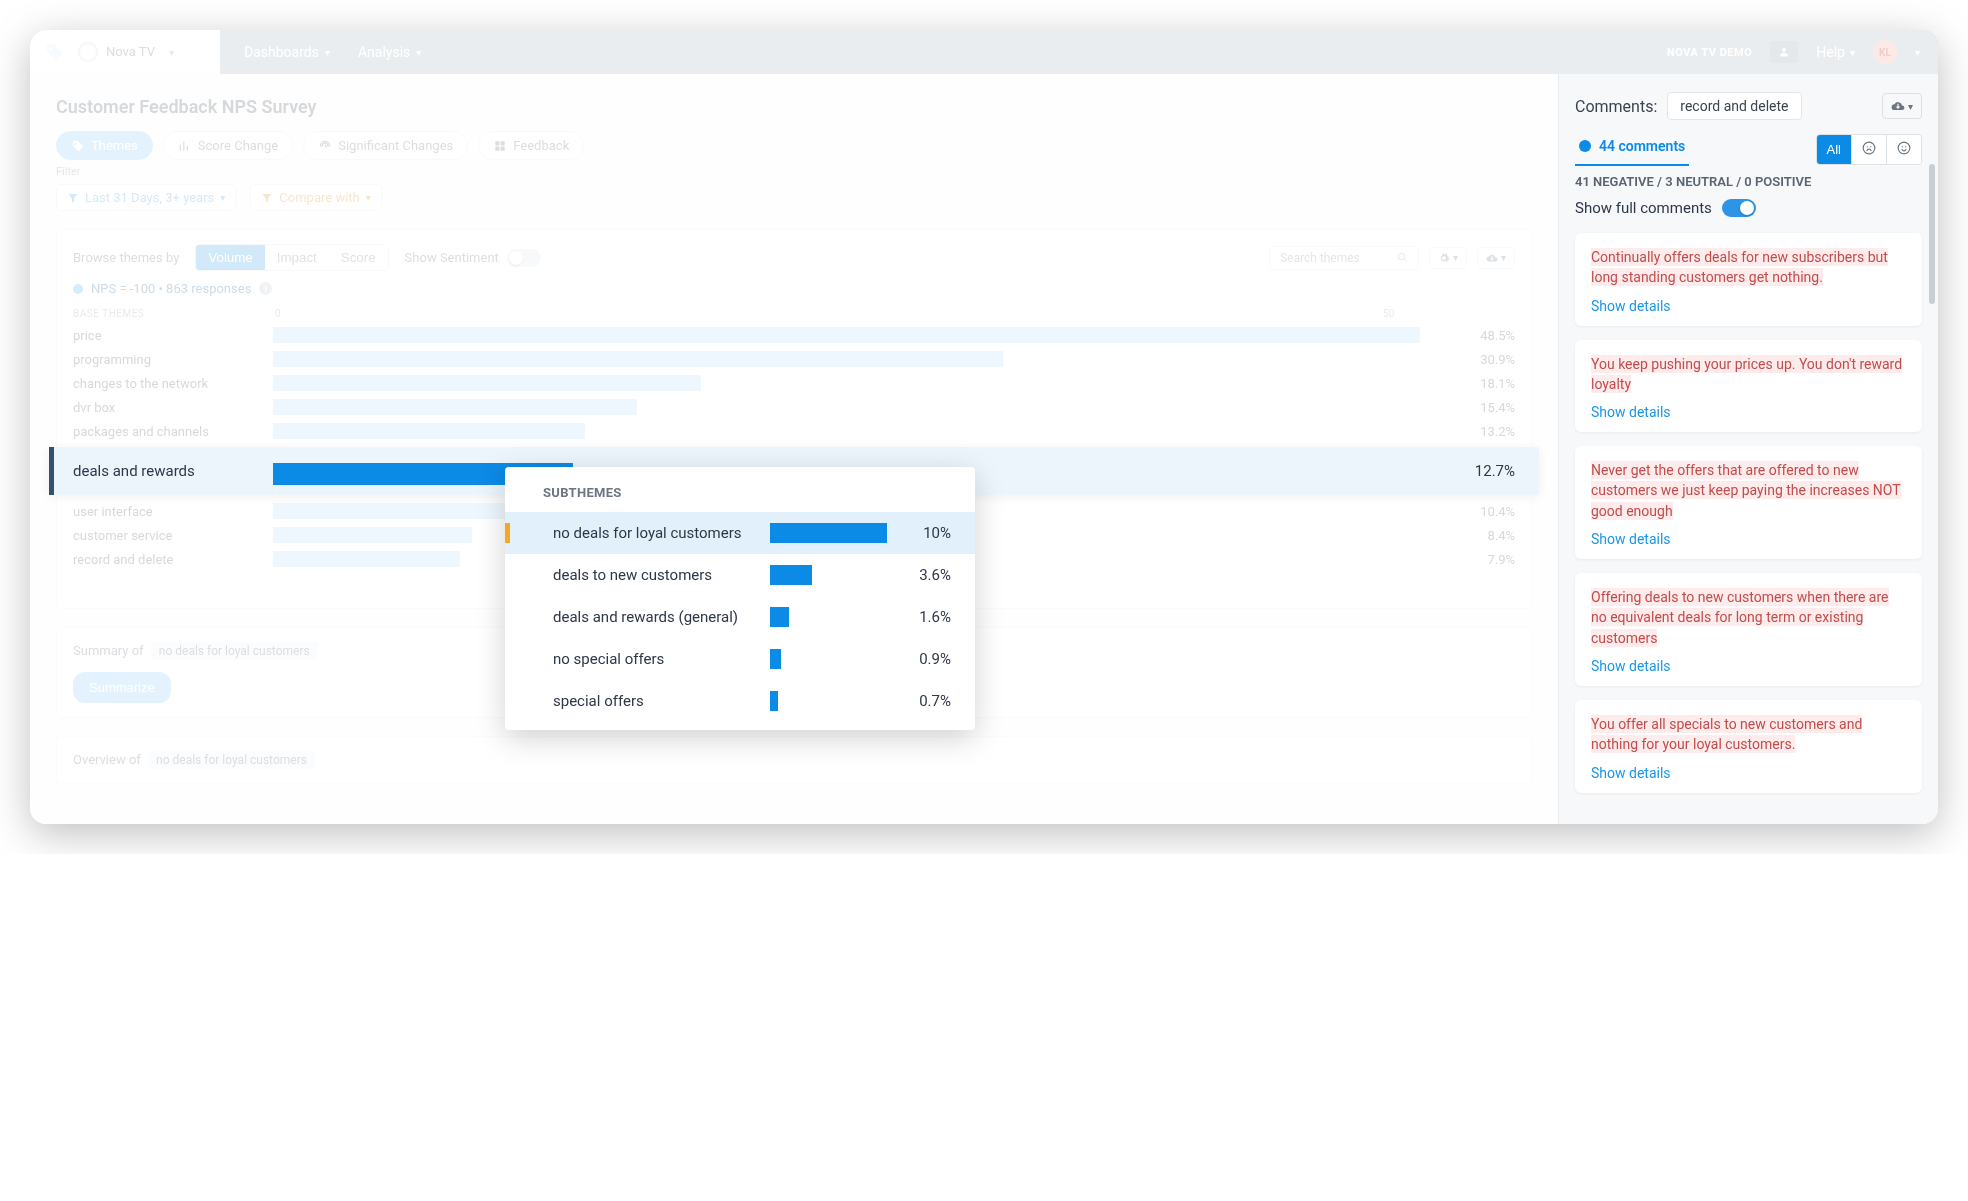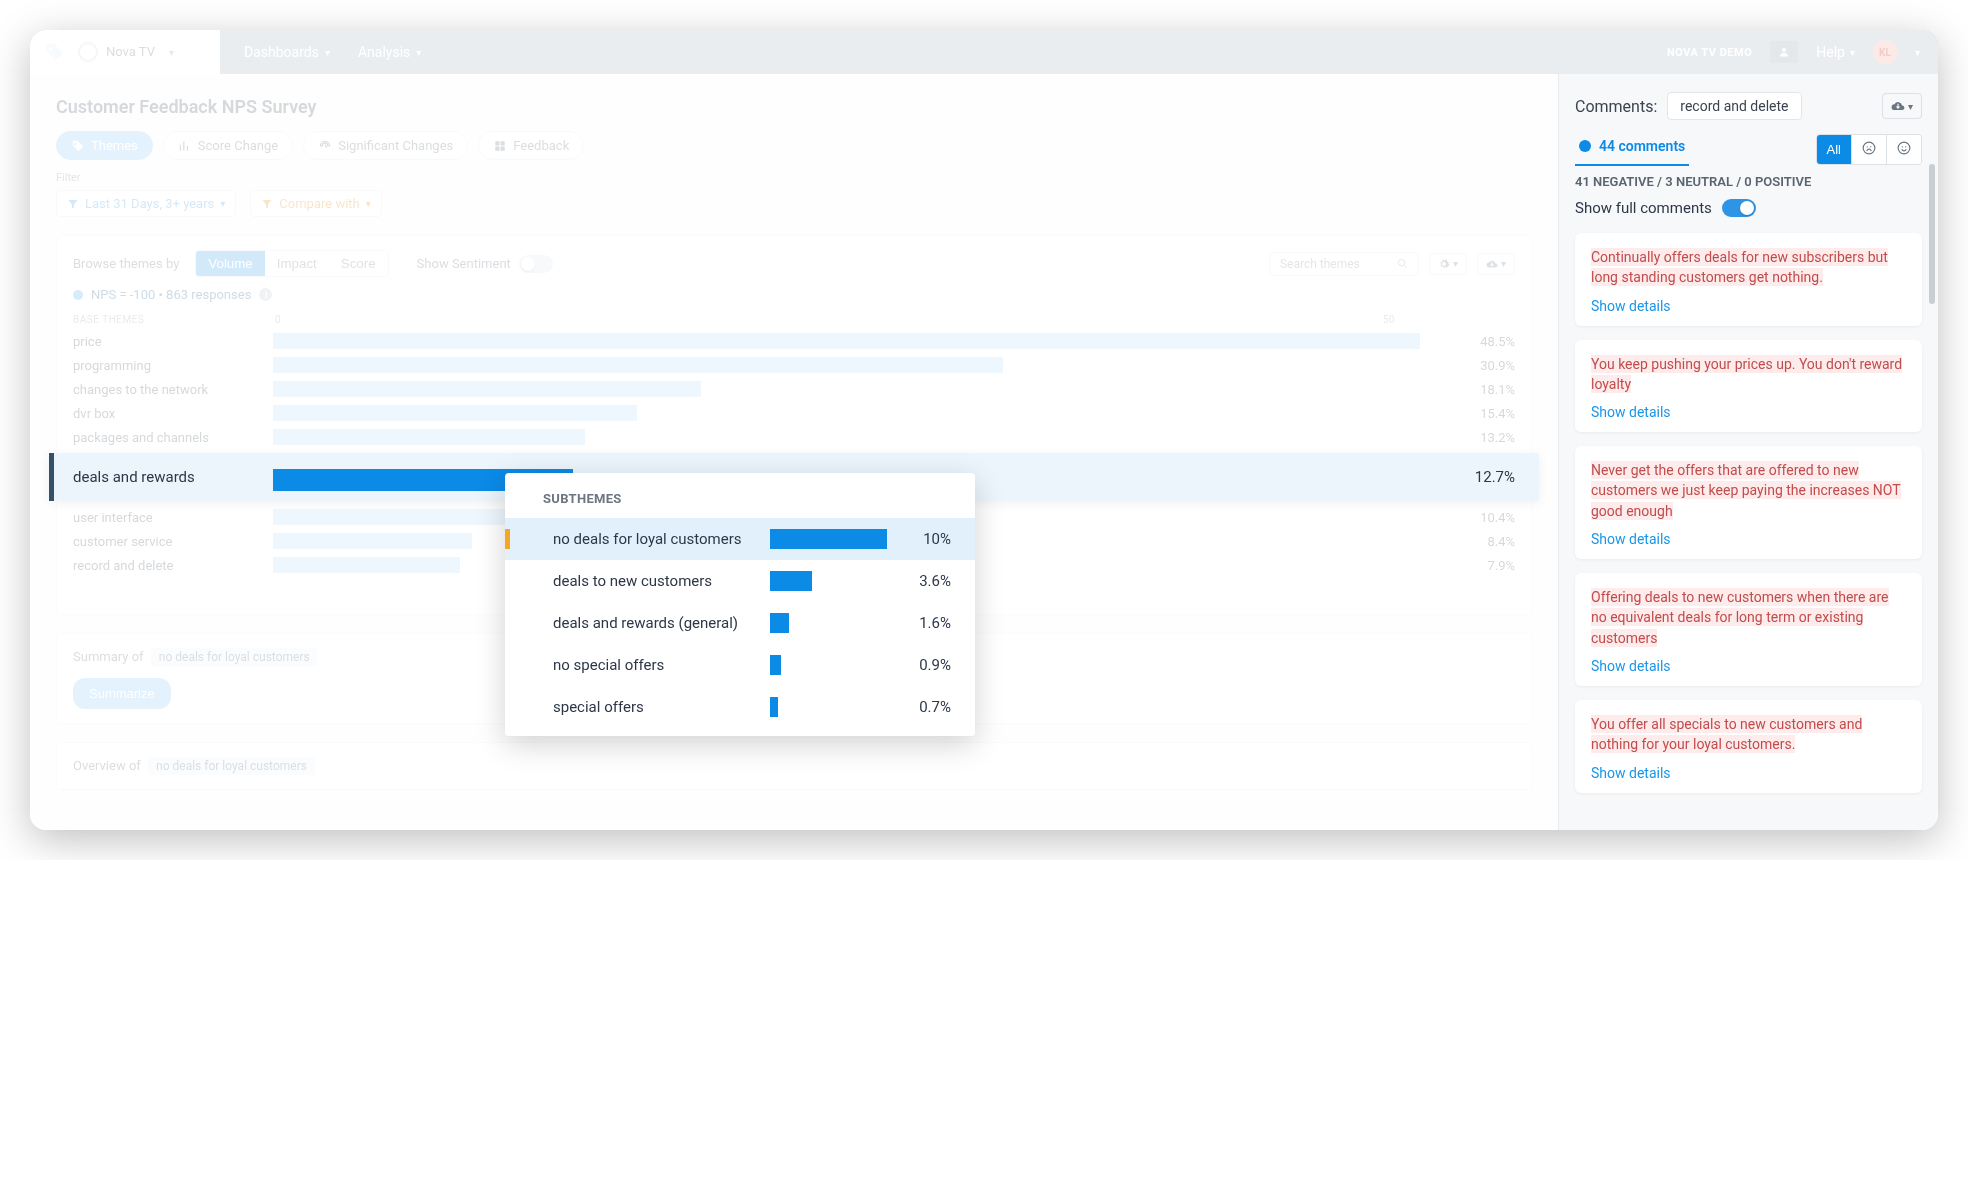--- a/index.html
+++ b/index.html
@@ -20,37 +20,37 @@
 .demo-label { font-size: 11px; font-weight: 700; letter-spacing: 0.5px; color: #fff; }
 .user-btn { width: 28px; height: 22px; background: #a1adb8; border-radius: 3px; display: flex; align-items: center; justify-content: center; }
 .help-link { display: flex; align-items: center; gap: 5px; color: #fff; font-size: 14px; }
 .avatar { width: 24px; height: 24px; border-radius: 50%; background: #f7b2a8; color: #d14a3a; font-size: 10px; font-weight: 700; display: flex; align-items: center; justify-content: center; }
 
 
 .content { display: flex; }
 .main { flex: 1; padding: 22px 26px 40px 26px; background: #fafbfc; position: relative; }
 .page-title { font-size: 18px; font-weight: 600; color: #6b7682; margin-bottom: 14px; }
 
-.tabs { display: flex; gap: 10px; align-items: center; margin-bottom: 11px; }
+.tabs { display: flex; gap: 10px; align-items: center; margin-bottom: 5px; }
 .tab { display: inline-flex; align-items: center; gap: 6px; padding: 6px 14px; border-radius: 16px; font-size: 13px; color: #7b8894; background: #fff; border: 1px solid #e4e9ee; cursor: pointer; }
 .tab.active { background: #9cd0f4; color: #fff; border-color: #9cd0f4; }
 .tab-icon { width: 14px; height: 14px; }
 
 .filter-label { font-size: 11px; color: #9aa5af; margin-bottom: 6px; }
 .filter-row { display: flex; gap: 14px; margin-bottom: 18px; }
 .filter-chip { display: inline-flex; align-items: center; gap: 6px; padding: 5px 10px; border: 1px solid #e4e9ee; border-radius: 4px; background: #fff; font-size: 13px; color: #6aaee0; cursor: pointer; }
 .filter-chip.orange { color: #e8a24a; }
 
 .panel { background: #fff; border: 1px solid #eef1f4; border-radius: 4px; padding: 14px 16px 12px; position: relative; }
 .panel-top { display: flex; align-items: center; gap: 16px; margin-bottom: 10px; flex-wrap: wrap; }
 .browse-label { font-size: 13px; color: #7b8894; }
 .seg { display: inline-flex; border: 1px solid #e4e9ee; border-radius: 4px; overflow: hidden; font-size: 12px; }
 .seg button { border: none; background: #fff; padding: 5px 12px; color: #8a95a0; cursor: pointer; }
 .seg button.on { background: #5db0e8; color: #fff; }
-.show-sent { display: flex; align-items: center; gap: 8px; font-size: 13px; color: #7b8894; margin-left: 12px; }
+.show-sent { display: flex; align-items: center; gap: 8px; font-size: 13px; color: #7b8894; margin-left: 0; }
 .toggle { width: 34px; height: 18px; border-radius: 10px; background: #e6eaee; position: relative; cursor: pointer; }
 .toggle .knob { position: absolute; width: 14px; height: 14px; border-radius: 50%; background: #fff; top: 2px; left: 2px; transition: left .15s; box-shadow: 0 1px 2px rgba(0,0,0,.2); }
 .toggle.on { background: #2e94e6; }
 .toggle.on .knob { left: 18px; }
 .panel-tools { margin-left: auto; display: flex; align-items: center; gap: 10px; }
 .search-themes { border: 1px solid #e4e9ee; border-radius: 4px; padding: 4px 10px; font-size: 12px; color: #9aa5af; display: flex; align-items: center; gap: 6px; width: 150px; }
 .icon-btn { border: 1px solid #e4e9ee; border-radius: 4px; padding: 4px 8px; font-size: 12px; color: #8a95a0; display: flex; align-items: center; gap: 3px; cursor: pointer; }
 
 .nps-line { display: flex; align-items: center; gap: 8px; font-size: 13px; color: #4b7fa8; margin: 6px 0 12px; }
 .dot-blue { width: 10px; height: 10px; border-radius: 50%; background: #6fb9ec; }

